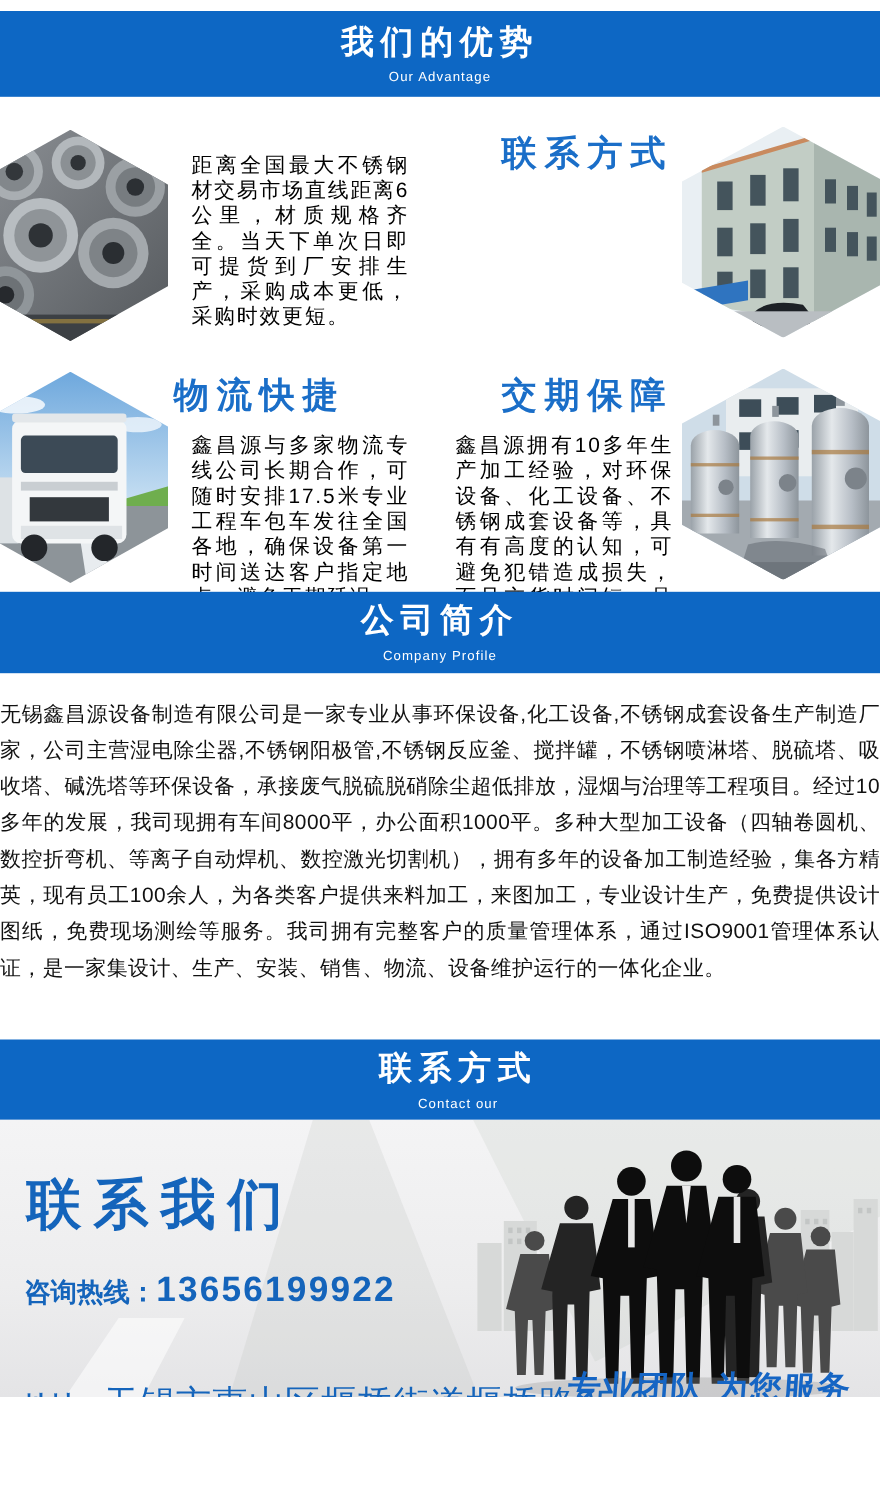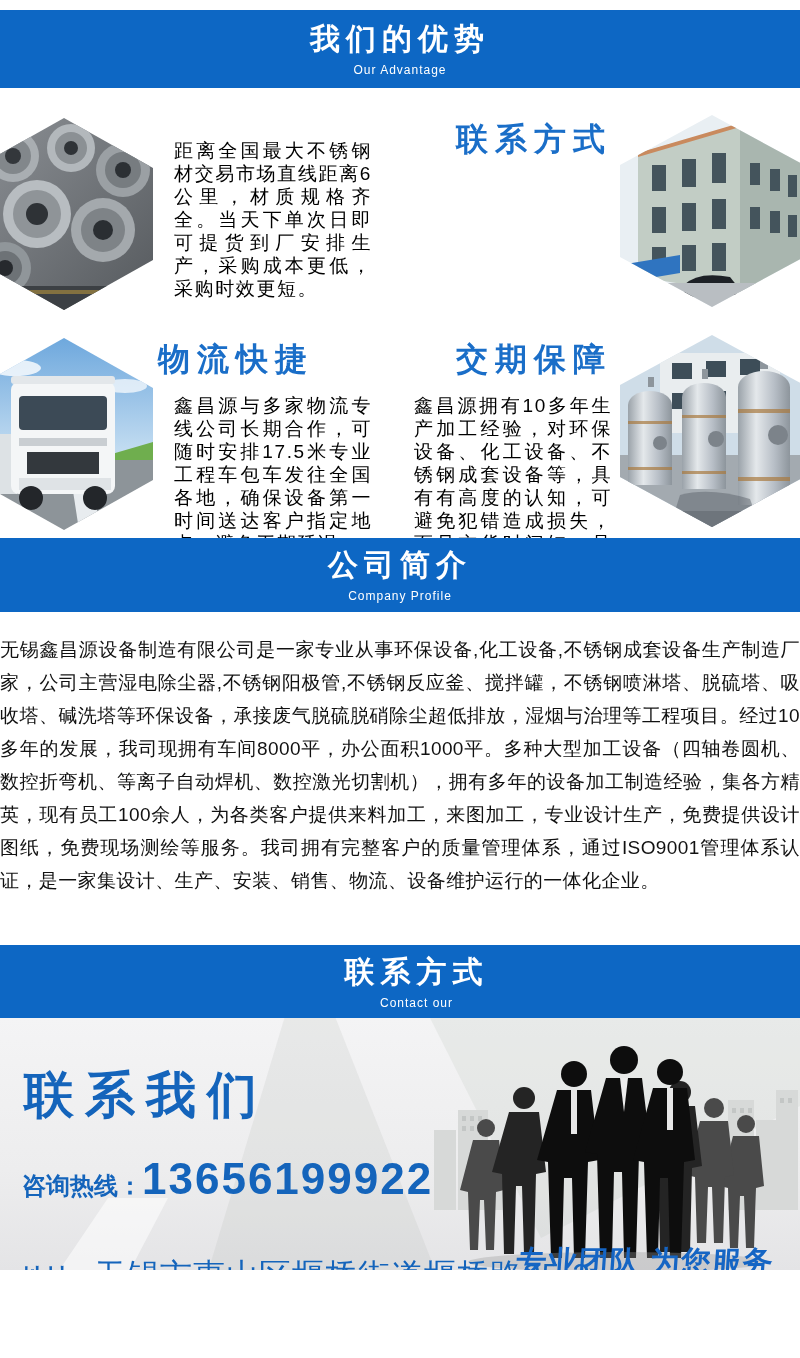--- a/index.html
+++ b/index.html
@@ -48,21 +48,21 @@
   .deco-2 { left:430px; top:0; width:370px; height:220px; background:rgba(170,180,170,0.15);
             clip-path:polygon(0 0, 100% 0, 100% 40%, 30% 100%); }
   .deco-3 { left:0px; top:180px; width:240px; height:160px; background:rgba(255,255,255,0.55);
             clip-path:polygon(0 100%, 45% 0, 70% 0, 35% 100%); }
 
   .contact-heading { position:absolute; left:24px; top:44px; color:#1464bb;
                      font-size:50px; font-weight:bold; letter-spacing:11px; }
   .contact-line { position:absolute; left:22px; color:#1464bb; white-space:nowrap; }
   .contact-label { font-weight:bold; font-size:24px; vertical-align:baseline; }
   #line-hotline { top:136px; }
-  #line-hotline .contact-value { font-size:44px; font-weight:bold; letter-spacing:2px; }
+  #line-hotline .contact-value { font-size:32px; font-weight:bold; letter-spacing:2px; }
   #line-email { top:186px; }
   #line-email .contact-value { font-size:26px; font-weight:bold; letter-spacing:0.5px; }
   #line-address { top:236px; }
   #line-address .contact-value { font-size:32px; font-weight:normal; letter-spacing:1px; }
 
   .team-visual { position:absolute; left:428px; top:2px; width:372px; height:252px; }
   .team-visual svg { display:block; width:100%; height:100%; }
 
   .team-slogan { position:absolute; left:500px; top:224px; width:290px; text-align:center;
                  color:#1565c4; font-size:30px; font-weight:bold; letter-spacing:1px;

